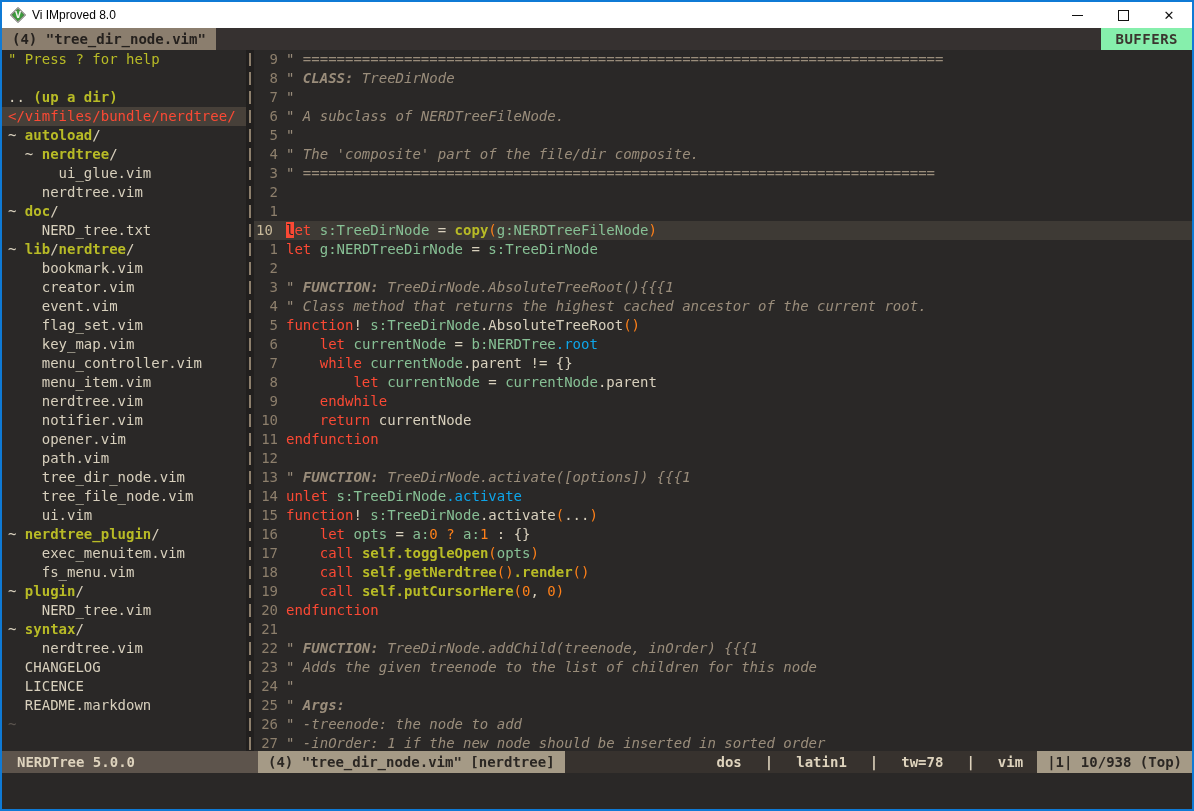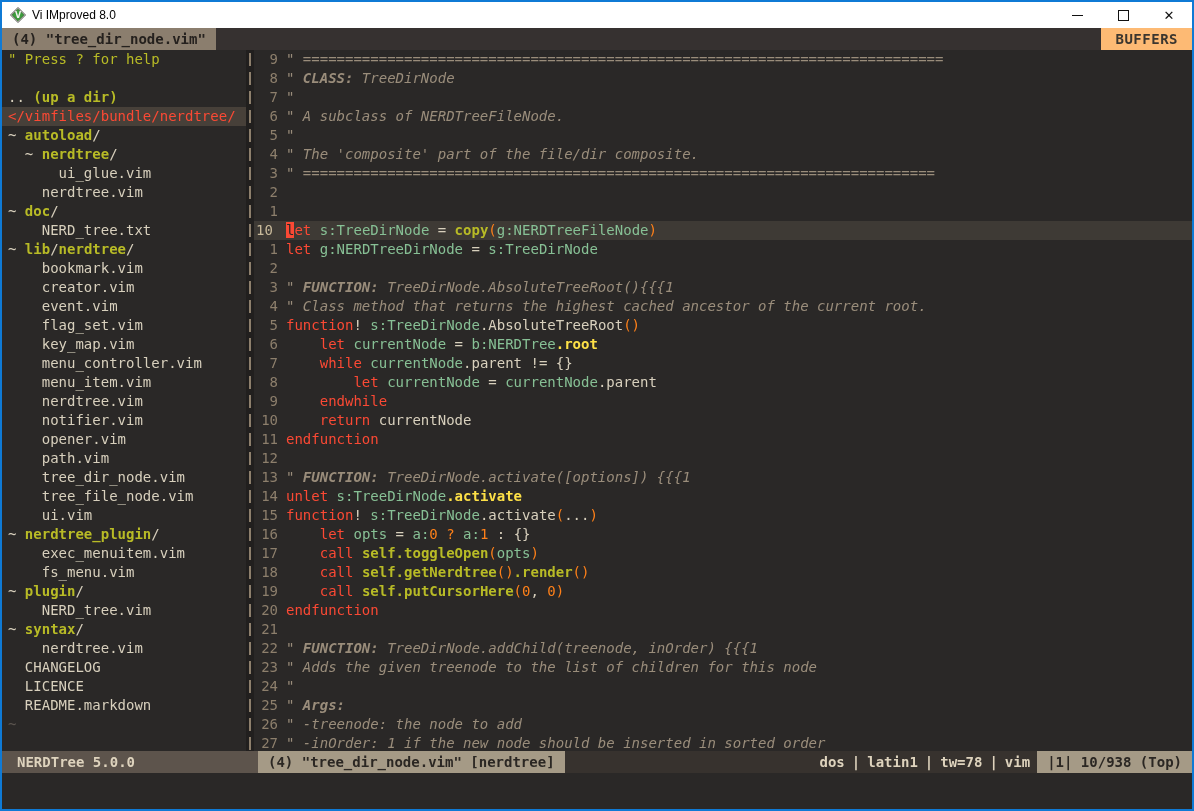--- a/index.html
+++ b/index.html
@@ -27,21 +27,21 @@
   .tabbar{
     flex:0 0 22px;background:#363130;display:flex;align-items:stretch;
     font-size:14px;font-weight:bold;
   }
   .tab-active{
     background:#8b7e6e;color:#25211e;display:flex;align-items:center;
     padding:0 10px;white-space:pre;
   }
   .tab-spacer{flex:1;}
   .buffers-label{
-    background:#fdba74;color:#3b362f;display:flex;align-items:center;
+    background:#86efac;color:#3b362f;display:flex;align-items:center;
     padding:0 14px;letter-spacing:.5px;
   }
   
   .main{flex:0 0 701px;display:flex;overflow:hidden;}
   .tree{
     flex:0 0 244px;overflow:hidden;font-size:14px;line-height:19px;color:#d8d0bd;
   }
   .trow{height:19px;white-space:pre;padding-left:6px;}
   .trow.selected{background:#474039;}
   .vsep{flex:0 0 8px;background:#211f1e;position:relative;}
@@ -57,36 +57,36 @@
   .codetext{padding-left:8px;}
   
   .tk-cm{color:#9a8d7b;font-style:italic;}
   .tk-cmb{color:#9a8d7b;font-style:italic;font-weight:bold;}
   .tk-kw{color:#fb4934;}
   .tk-id{color:#87c095;}
   .tk-fn{color:#b8bb26;font-weight:bold;}
   .tk-br{color:#fe8019;}
   .tk-num{color:#fe8019;}
   .tk-txt{color:#d8d0bd;}
-  .tk-wb{color:#fde047;font-weight:bold;}
+  .tk-wb{color:#0ea5e9;font-weight:normal;}
   .tk-cur{background:#fb4934;color:#2a2827;}
   .tk-help{color:#b8bb26;}
   .tk-dir{color:#b8bb26;font-weight:bold;}
   .tk-file{color:#d8d0bd;}
   .tk-sel{color:#fb4934;}
   .tk-tilde{color:#5a544e;}
   
   .statusbar{
     flex:0 0 22px;display:flex;align-items:stretch;background:#37322e;
     font-size:14px;font-weight:bold;white-space:pre;
   }
   .sb-left{flex:0 0 256px;background:#5d544c;color:#ded3bd;display:flex;align-items:center;padding-left:15px;box-sizing:border-box;}
   .sb-buffer{background:#a59a86;color:#2b2723;display:flex;align-items:center;padding:0 10px;}
   .sb-spacer{flex:1;}
-  .sb-flags{color:#ded3bd;display:flex;align-items:center;padding-right:7px;}
+  .sb-flags{color:#ded3bd;display:flex;align-items:center;padding-right:14px;gap:16px;}
   .sb-flag-sep{color:#ded3bd;padding:0 7px;}
   .sb-pos{background:#a59a86;color:#2b2723;display:flex;align-items:center;padding:0 10px;}
   
   .cmdline{flex:1;background:#2a2827;}
 </style>
 </head>
 <body>
 
 <div class="titlebar">
   <svg class="app-icon" viewBox="0 0 16 16">

